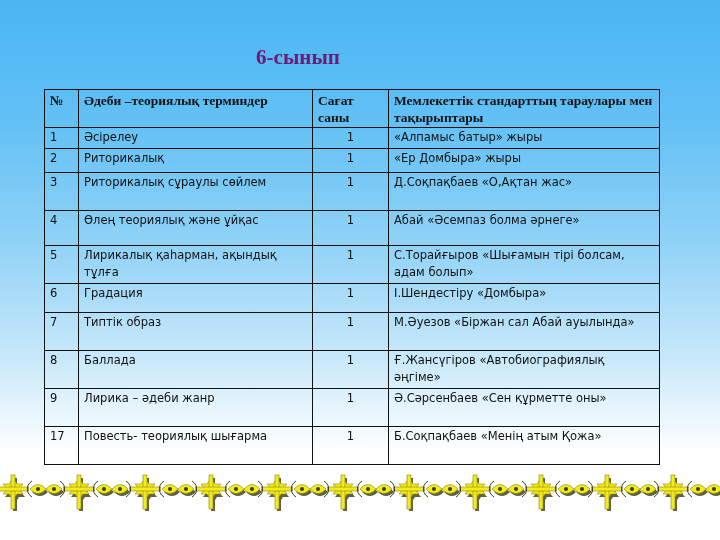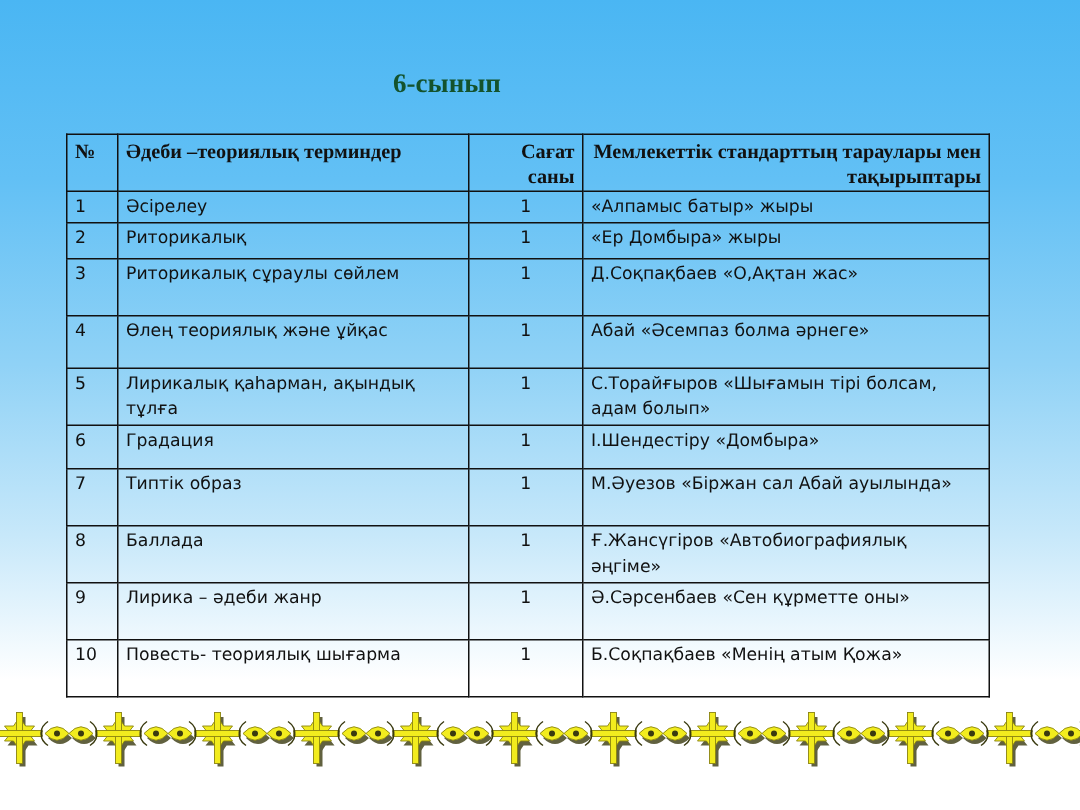--- a/index.html
+++ b/index.html
@@ -3,38 +3,38 @@
   <meta charset="utf-8">
   <style>
     html, body { margin: 0; padding: 0; }
     body {
       width: 720px; height: 540px; position: relative; overflow: hidden;
       background: linear-gradient(to bottom, #4ab6f3 0%, #62c0f5 22%, #90d2f6 45%, #c7e8fa 66%, #ffffff 84%, #ffffff 100%);
       font-family: "Liberation Sans", sans-serif;
     }
     .title {
       position: absolute; left: 0; width: 596px; top: 45px; text-align: center;
-      font-family: "Liberation Serif", serif; font-weight: bold; font-size: 18px;
-      color: #14532d; letter-spacing: 0px;
+      font-family: "Liberation Serif", serif; font-weight: bold; font-size: 21px;
+      color: #701a75; letter-spacing: 0px;
     }
     table.curr {
       position: absolute; left: 44px; top: 89px; width: 615px;
       border-collapse: collapse; table-layout: fixed;
       font-family: "DejaVu Sans", sans-serif; font-size: 11.5px; color: #111;
     }
     table.curr td, table.curr th {
       border: 1px solid #111; padding: 1px 5px 0 5px; vertical-align: top;
       line-height: 17px; overflow: hidden;
     }
     table.curr th {
       font-family: "Liberation Serif", serif; font-weight: bold; font-size: 13.5px;
       line-height: 17px; padding-top: 2px;
     }
     th.c-num, th.c-term { text-align: left; }
-    th.c-hours, th.c-topic { text-align: right; }
+    th.c-hours, th.c-topic { text-align: left; }
     td.c-hours { text-align: center; }
     .ornament {
       position: absolute; left: 0; top: 473px; width: 720px; height: 38px;
     }
   </style>
 </head>
 <body>
 
 <div class="title">6-сынып</div>
 
@@ -102,21 +102,21 @@
       <td class="c-hours">1</td>
       <td>Ғ.Жансүгіров «Автобиографиялық әңгіме»</td>
     </tr>
     <tr style="height:38px">
       <td>9</td>
       <td>Лирика – әдеби жанр</td>
       <td class="c-hours">1</td>
       <td>Ә.Сәрсенбаев «Сен құрметте оны»</td>
     </tr>
     <tr style="height:38px">
-      <td>10</td>
+      <td>17</td>
       <td>Повесть- теориялық шығарма</td>
       <td class="c-hours">1</td>
       <td>Б.Соқпақбаев «Менің атым Қожа»</td>
     </tr>
   </tbody>
 </table>
 
 <div class="ornament">
   <svg width="720" height="38" viewBox="0 0 720 38">
     <defs>

